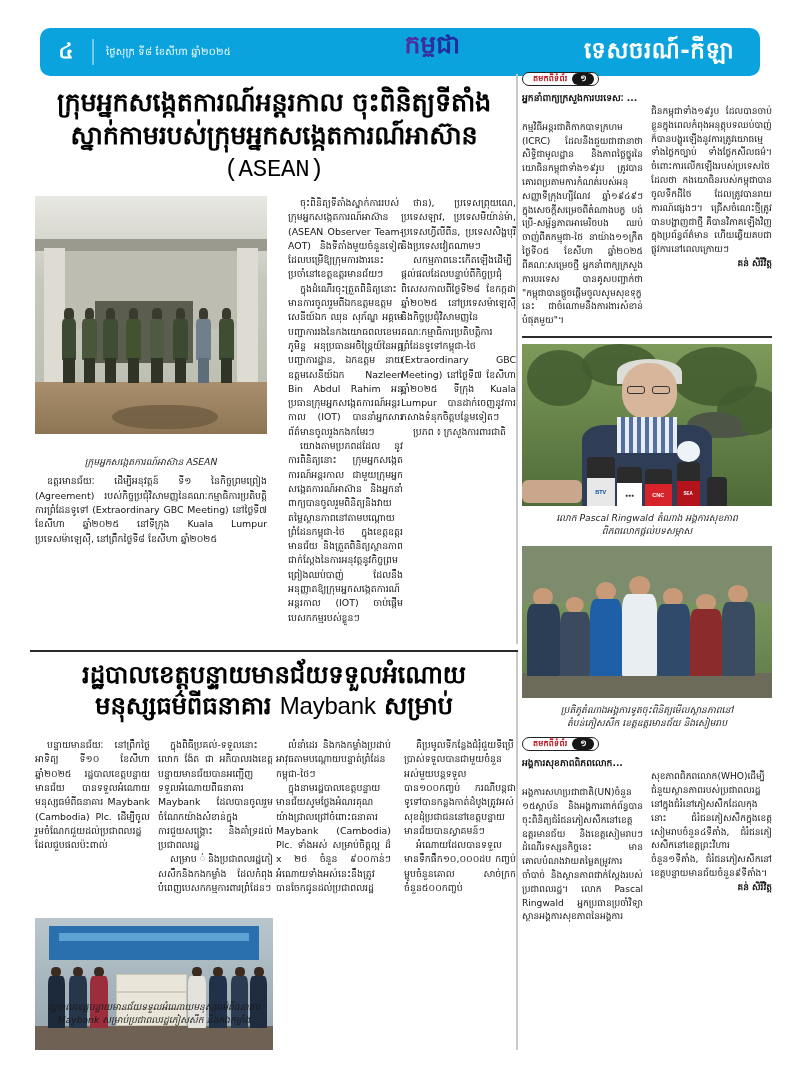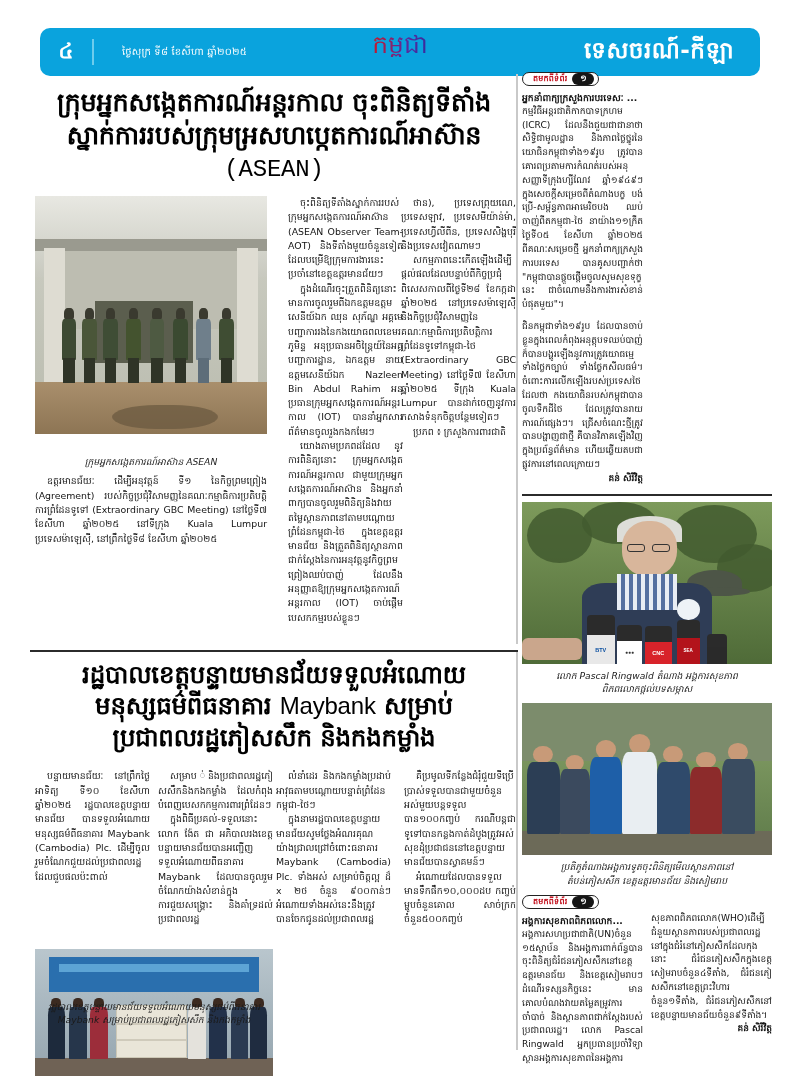--- a/index.html
+++ b/index.html
@@ -16,25 +16,25 @@
   .masthead {
     position:absolute; left:40px; top:28px; width:720px; height:48px;
     background:#0aa3dd; border-radius:10px;
     display:flex; align-items:center;
   }
   .mast-page-no {
     width:52px; text-align:center; color:#fff;
     font-size:21px; font-weight:bold; letter-spacing:0;
   }
   .mast-divider { width:2px; height:26px; background:#7fd3f0; opacity:.85; }
-  .mast-date { color:#fff; font-size:10px; padding-left:28px; letter-spacing:.2px; }
+  .mast-date { color:#fff; font-size:10px; padding-left:12px; letter-spacing:.2px; }
   .mast-logo {
     position:absolute; left:0; right:0; top:4px; margin:auto;
-    width:120px; text-align:center;
-    font-size:25px; font-weight:normal; line-height:1;
+    width:120px; text-align:right;
+    font-size:25px; font-weight:bold; line-height:1;
     background:linear-gradient(95deg,#e01b24 0%,#c7182b 28%,#5a2a9d 55%,#1f2d9e 85%);
     -webkit-background-clip:text; background-clip:text; color:transparent;
     text-shadow:none;
   }
   .mast-section {
     margin-left:auto; padding-right:26px; color:#ffffff;
     font-size:23px; font-weight:bold; letter-spacing:.5px;
   }
 
   
@@ -100,21 +100,21 @@
   }
   .sb-badge-text { font-size:8px; font-weight:bold; color:#c10f1c; letter-spacing:.2px; }
   .sb-badge-num {
     margin-left:5px; background:#161616; color:#fff; border-radius:9px;
     font-size:8.5px; font-weight:bold; min-width:22px; height:12px;
     display:inline-flex; align-items:center; justify-content:center;
   }
   .sb-lead { font-size:9.2px; font-weight:bold; line-height:1.5; margin-top:2px; }
   .sb-cols { display:flex; gap:8px; margin-top:1px; }
   .sb-col { width:121px; font-size:9.1px; line-height:1.52; text-align:justify; }
-  .sb-col p { text-indent:10px; }
+  .sb-col p { text-indent:10px;margin-top:16px; }
   .sb-sep { height:2px; background:#2b2b2b; margin:8px 0 6px 0; }
   .photo-3 { width:250px; height:162px; }
   .photo-4 { width:250px; height:152px; }
   .byline-b { font-size:9px; font-weight:bold; text-align:right; }
 
   
   .ph-inner { position:absolute; inset:0; }
 
   
   .p1-sky { position:absolute; inset:0; background:linear-gradient(#cfd0c6,#b9bbae); }
@@ -182,21 +182,21 @@
     <div class="mast-section">ទេសចរណ៍-កីឡា</div>
   </div>
 
   <div class="v-rule"></div>
   <div class="v-rule-2"></div>
 
   <div class="left-col">
 
     <h1 class="headline">
       <span>ក្រុមអ្នកសង្កេតការណ៍អន្តរកាល ចុះពិនិត្យទីតាំង</span><br>
-      <span>ស្នាក់ការរបស់ក្រុមអ្រសហប្កេតការណ៍អាស៊ាន </span><span class="latin">(ASEAN)</span><br>
+      <span>ស្នាក់កាមរបស់ក្រុមអ្នកសង្កេតការណ៍អាស៊ាន </span><span class="latin">(ASEAN)</span><br>
     </h1>
 
     <div class="a1-wrap">
 
       <div class="photo photo-1">
         <div class="ph-inner">
           <div class="p1-sky"></div>
           <div class="p1-roof"></div>
           <div class="p1-roof2"></div>
           <div class="p1-ceiling"></div>
@@ -267,30 +267,29 @@
         <p>ប្រភព ៖ ក្រសួងការពារជាតិ</p>
       </div>
     </div>
   </div>
 
   <div class="a2">
     <div class="h-rule"></div>
     <h1 class="headline headline2" style="margin-top:7px;">
       <span>រដ្ឋបាលខេត្តបន្ទាយមានជ័យទទួលអំណោយ</span><br>
       <span>មនុស្សធម៌ពីធនាគារ </span><span class="latin-sans">Maybank</span><span> សម្រាប់</span><br>
-      <span>ប្រជាពលរដ្ឋភៀសសឹក និងកងកម្លាំង</span>
     </h1>
 
     <div class="a2-body">
       <div class="a2-c1 col-text">
         <p>បន្ទាយមានជ័យៈ នៅព្រឹកថ្ងៃ អាទិត្យ ទី១០ ខែសីហា ឆ្នាំ២០២៥ រដ្ឋបាលខេត្តបន្ទាយមានជ័យ បានទទួលអំណោយមនុស្សធម៌ពីធនាគារ Maybank (Cambodia) Plc. ដើម្បីចូលរួមចំណែកជួយដល់ប្រជាពលរដ្ឋដែលជួបផលប៉ះពាល់</p>
       </div>
       <div class="a2-c2 col-text">
+        <p>ក្នុងពិធីប្រគល់-ទទួលនោះ លោក ង៉ែត ជា អភិបាលរងខេត្តបន្ទាយមានជ័យបានអញ្ជើញទទួលអំណោយពីធនាគារ Maybank ដែលបានចូលរួមចំណែកយ៉ាងសំខាន់ក្នុងការជួយសង្គ្រោះ និងគាំទ្រដល់ប្រជាពលរដ្ឋ</p>
         <p>សម្រាប ់និងប្រជាពលរដ្ឋភៀសសឹកនិងកងកម្លាំង ដែលកំពុងបំពេញបេសកកម្មការពារព្រំដែនៗ</p>
-        <p>ក្នុងពិធីប្រគល់-ទទួលនោះ លោក ង៉ែត ជា អភិបាលរងខេត្តបន្ទាយមានជ័យបានអញ្ជើញទទួលអំណោយពីធនាគារ Maybank ដែលបានចូលរួមចំណែកយ៉ាងសំខាន់ក្នុងការជួយសង្គ្រោះ និងគាំទ្រដល់ប្រជាពលរដ្ឋ</p>
       </div>
       <div class="a2-c3 col-text">
         <p>លំនាំដេរ និងកងកម្លាំងប្រដាប់អាវុធតាមបណ្ដោយបន្ទាត់ព្រំដែនកម្ពុជា-ថៃៗ</p>
         <p>ក្នុងនាមរដ្ឋបាលខេត្តបន្ទាយមានជ័យសូមថ្លែងអំណរគុណយ៉ាងជ្រាលជ្រៅចំពោះធនាគារ Maybank (Cambodia) Plc. ទាំងអស់ សម្រាប់ចិត្តល្អ ដ៏ x ២ថ ចំនួន ៩០០កាន់ៗ អំណោយទាំងអស់នេះនឹងត្រូវបានចែកជូនដល់ប្រជាពលរដ្ឋ</p>
       </div>
       <div class="a2-c4 col-text">
         <p>គឺប្រមូលទីកន្លែងជំរុំជួយទីប្រើប្រាស់ទទួលបានជាមួយចំនួនអស់មួយបន្តទទួលបាន១០០កញ្ចប់ ករណីបន្តជាទូទៅបានកន្លងកាត់ដំបូងត្រូវអស់សុខដុំប្រជាជននៅខេត្តបន្ទាយមានជ័យបានស្វាគមន៍ៗ</p>
         <p>អំណោយដែលបានទទួលមានទឹកផឹក១០,០០០ដប កញ្ចប់ម្ហូបចំនួនគោល សាច់ក្រកចំនួន៥០០កញ្ចប់</p>
       </div>
 
@@ -340,21 +339,21 @@
 
   <div class="right-col">
 
     <div>
       <div class="sb-badge-row">
         <div class="sb-badge">
           <span class="sb-badge-text">តមកពីទំព័រ</span>
           <span class="sb-badge-num">១</span>
         </div>
       </div>
-      <div class="sb-cols" style="margin-top:3px;flex-direction:column;">
+      <div class="sb-cols" style="margin-top:3px;">
         <div class="sb-col">
           <div class="sb-lead">អ្នកនាំពាក្យក្រសួងការបរទេសៈ ...</div>
           <p style="text-indent:0;">កម្មវិធីអន្តរជាតិកាកបាទក្រហម (ICRC) ដែលនឹងជួយជាជានាថាសិទ្ធិជាមូលដ្ឋាន និងភាពថ្លៃថ្នូរនៃយោធិនកម្ពុជាទាំង១៩រូប ត្រូវបានគោរពប្រតាមការកំណត់របស់អនុសញ្ញាទីក្រុងហ្សឺណែវ ឆ្នាំ១៩៤៩ៗ ក្នុងសេចក្ដីសម្រេចពីតំណាងបក្ខ បង់ ប្រើ-សម្ព័ន្ធភាពអាមេរិចបង ឈប់ចាញ់ពីតកម្មុជា-ថៃ នាយ៉ាង១១ក្រឹត ថ្ងៃទី០៥ ខែសីហា ឆ្នាំ២០២៥ ពីគណៈសម្រេចថ្មី អ្នកនាំពាក្យក្រសួងការបរទេស បានគូសបញ្ជាក់ថា "កម្ពុជាបានផ្ដួចផ្ដើមចូលសូមសុខទុក្ខនេះ ជាចំណោមនឹងការងារសំខាន់បំផុតមួយ"។</p>
         </div>
         <div class="sb-col">
           <p style="text-indent:0;">ជិនកម្ពុជាទាំង១៩រូប ដែលបានចាប់ខ្លួនក្នុងពេលកំពុងអនុត្តុបទឈប់បាញ់ក៏បានបង្ហូរឡើងនូវការត្រូវយោធម្មេទាំងថ្លៃកច្បាប់ ទាំងថ្លែកសីលធម៌។ ចំពោះការលើកឡើងរបស់ប្រទេសថៃដែលថា កងយោធិនរបស់កម្ពុជាបានចូលទឹកដីថៃ ដែលត្រូវបានរាយការណ៍ផ្សេងៗ។ ជ្រើសចំណេះថ្មីត្រូវបានបង្ហាញជាថ្មី គឺបានវិភាគឡើងវិញក្នុងប្រព័ន្ធព័ត៌មាន ហើយឆ្លើយតបជាផ្លូវការនៅពេលក្រោយៗ</p>
           <div class="byline-b">គន់ សិរីវិត្ត</div>
         </div>
       </div>
     </div>

